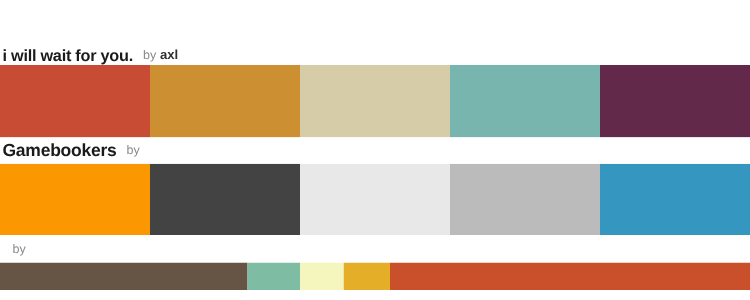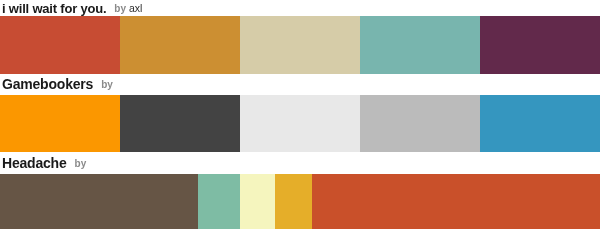--- a/index.html
+++ b/index.html
@@ -32,44 +32,44 @@
   .palette-title {
     font-size: 13px;
     font-weight: bold;
     color: #1a1a1a;
     letter-spacing: -0.2px;
     line-height: 19px;
   }
   .palette-byline {
     font-size: 10px;
     color: #8a8a8a;
-    font-weight: bold;
+    font-weight: normal;
     margin-left: 8px;
     line-height: 19px;
   }
   .palette-author {
     font-size: 10.5px;
     color: #2f2f2f;
-    font-weight: normal;
+    font-weight: bold;
     margin-left: 3px;
     line-height: 19px;
   }
   .swatch-strip {
     display: flex;
     width: 600px;
     overflow: hidden;
   }
   .swatch {
     height: 100%;
     display: block;
   }
   .row1 .swatch-strip { height: 58px; }
   .row2 .swatch-strip { height: 57px; }
   .row3 .swatch-strip { height: 55px; }
-  .row1 .palette-header { height: 16px; }
+  .row1 .palette-header { height: 16px; margin-top: 36px; }
   .row2 .palette-header { height: 21px; }
   .row3 .palette-header { height: 22px; }
   .row2 .palette-title { font-size: 14px; }
   .row3 .palette-title { font-size: 14px; }
 </style>
 </head>
 <body>
 
 <div class="palette-list">
 
@@ -97,21 +97,20 @@
       <span class="swatch" style="background:#FB9700;width:20%" title="#FB9700"></span>
       <span class="swatch" style="background:#434343;width:20%" title="#434343"></span>
       <span class="swatch" style="background:#E8E8E8;width:20%" title="#E8E8E8"></span>
       <span class="swatch" style="background:#BBBBBB;width:20%" title="#BBBBBB"></span>
       <span class="swatch" style="background:#3596BF;width:20%" title="#3596BF"></span>
     </div>
   </div>
 
   <div class="palette row3">
     <div class="palette-header">
-      <span class="palette-title">Headache</span>
       <span class="palette-byline">by</span>
     </div>
     <div class="swatch-strip">
       <span class="swatch" style="background:#665545;width:33%" title="#665545"></span>
       <span class="swatch" style="background:#7EBCA4;width:7%" title="#7EBCA4"></span>
       <span class="swatch" style="background:#F5F5BE;width:5.8%" title="#F5F5BE"></span>
       <span class="swatch" style="background:#E5AE29;width:6.2%" title="#E5AE29"></span>
       <span class="swatch" style="background:#C9502A;width:48%" title="#C9502A"></span>
     </div>
   </div>

